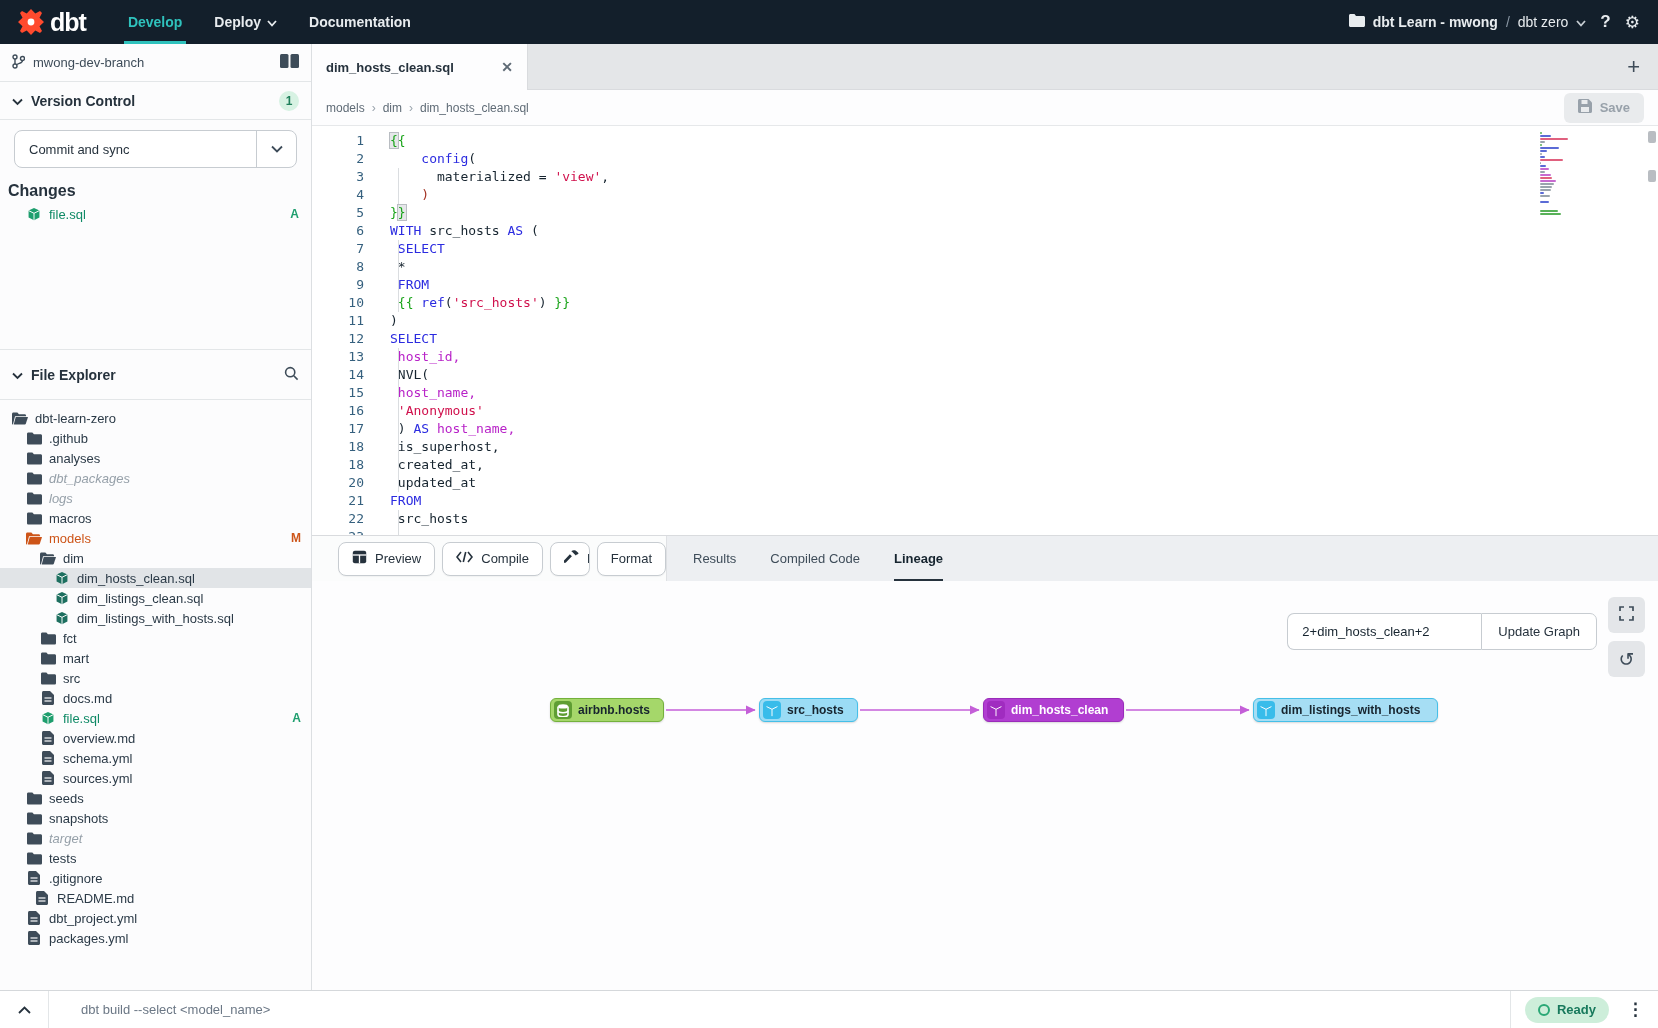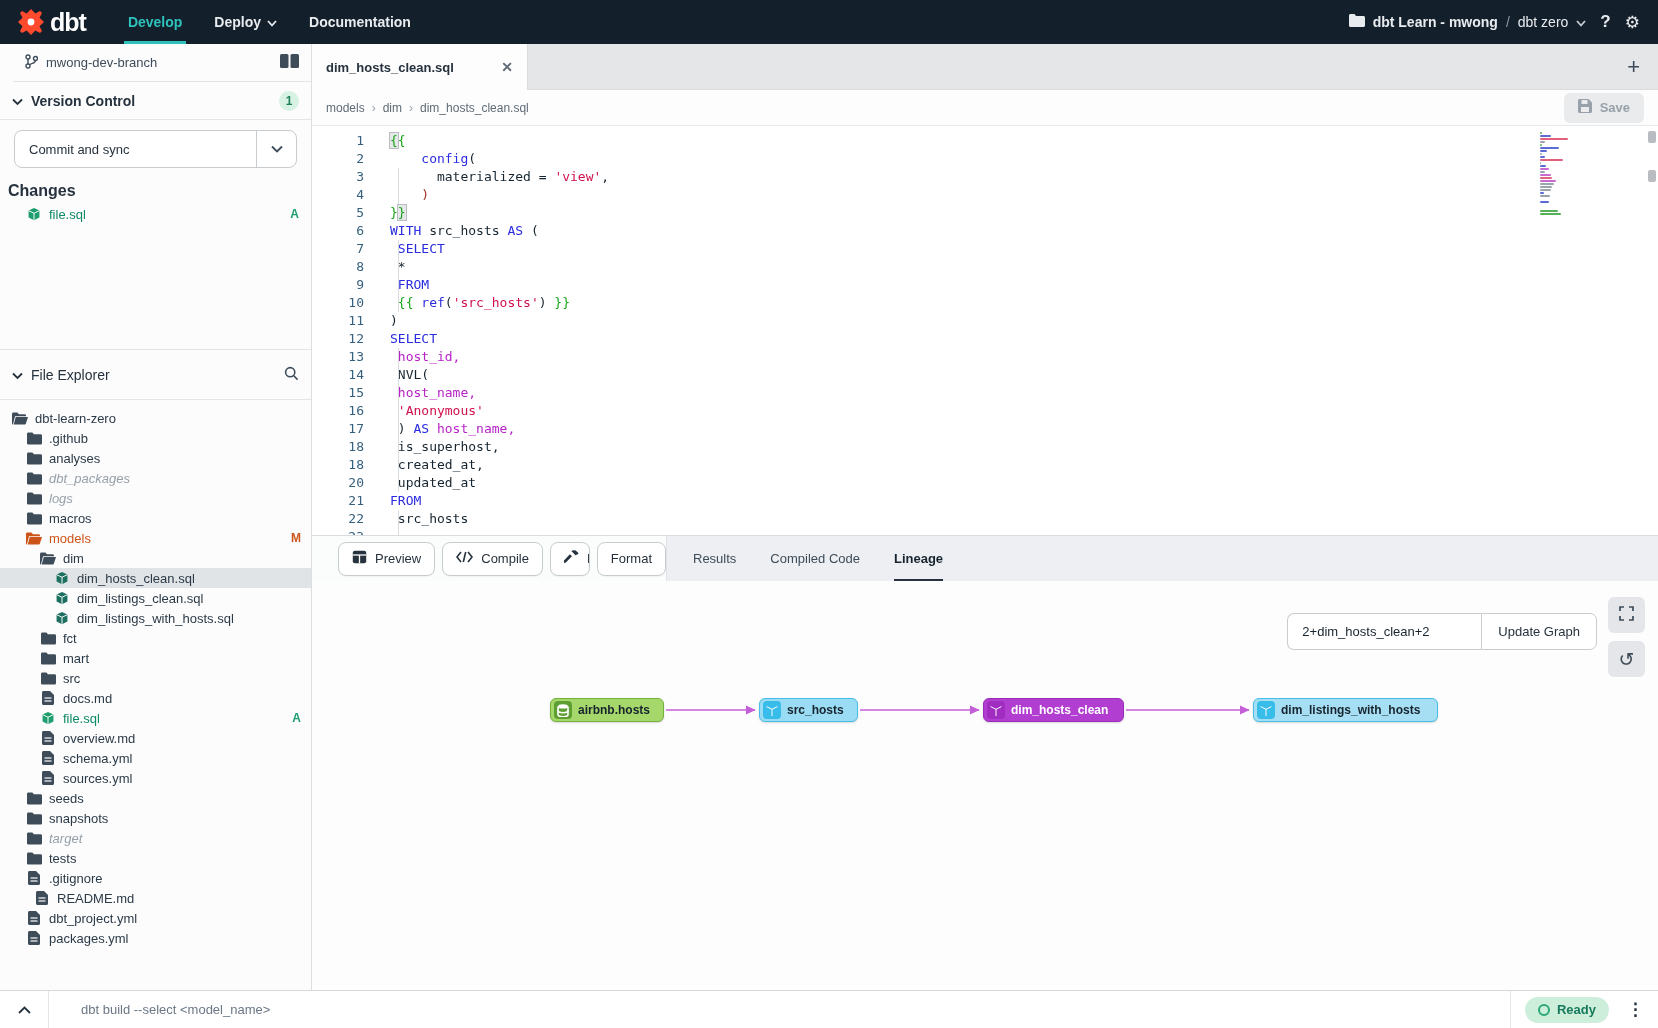--- a/index.html
+++ b/index.html
@@ -19,36 +19,36 @@
   .proj { display:flex; align-items:center; gap:8px; font-size:14px; }
   .proj b { font-weight:bold; }
   .proj .slash { color:#8b98a5; }
   .iconbtn { background:none; border:none; color:#e8ecef; font-size:17px; cursor:pointer; display:flex; align-items:center; }
 
   
   .workspace { flex:1; display:flex; min-height:0; }
 
   
   .sidebar { width:312px; flex:0 0 312px; background:#fcfcfd; border-right:1px solid #dcdfe2; display:flex; flex-direction:column; font-size:13px; }
-  .srow { display:flex; align-items:center; height:38px; padding:0 12px; border-bottom:1px solid #e3e6e8;margin-left:13px; }
+  .srow { display:flex; align-items:center; height:38px; padding:0 12px; border-bottom:1px solid #e3e6e8; }
   .branch-name { margin-left:8px; color:#3e4c59; }
   .srow .right { margin-left:auto; }
   .sec-head { display:flex; align-items:center; height:38px; padding:0 12px; border-bottom:1px solid #e3e6e8; font-weight:bold; color:#26323d; font-size:14px; gap:8px; }
   .badge-count { margin-left:auto; width:20px; height:20px; border-radius:50%; background:#d7f2e3; color:#1e7e5a;
     font-size:12px; font-weight:bold; display:flex; align-items:center; justify-content:center; }
   .commit-wrap { padding:10px 14px 0 14px; }
   .commit-btn { width:100%; height:38px; background:#fff; border:1px solid #c7ccd1; border-radius:8px;
     display:flex; align-items:stretch; cursor:pointer; overflow:hidden; }
   .commit-btn .lbl { flex:1; display:flex; align-items:center; padding-left:14px; font-size:13px; color:#26323d; }
   .commit-btn .caret { width:40px; border-left:1px solid #c7ccd1; display:flex; align-items:center; justify-content:center; color:#3e4c59; }
   .changes-label { padding:14px 0 4px 8px; font-size:16px; font-weight:bold; color:#26323d; }
   .change-row { display:flex; align-items:center; height:20px; padding:0 12px 0 26px; gap:7px; color:#0f8a66; }
   .change-row .tbadge { margin-left:auto; }
   .fe-spacer { height:126px; border-bottom:1px solid #e3e6e8; }
-  .fe-head { display:flex; align-items:center; height:50px; padding:0 12px; border-bottom:1px solid #e3e6e8; font-weight:normal; color:#26323d; font-size:14px; gap:8px; }
+  .fe-head { display:flex; align-items:center; height:50px; padding:0 12px; border-bottom:1px solid #e3e6e8; font-weight:bold; color:#26323d; font-size:14px; gap:8px; }
   .fe-head .right { margin-left:auto; color:#3e4c59; }
   .tree { padding-top:8px; overflow:hidden; flex:1; }
   .trow { display:flex; align-items:center; height:20px; gap:7px; padding-right:10px; cursor:pointer; color:#2b3a47; }
   .trow.sel { background:#e1e4e7; }
   .trow.muted .tlabel { color:#96a0a9; font-style:italic; }
   .trow.ac-orange .tlabel { color:#cd5418; }
   .trow.ac-orange .ticon { color:#cd5418 !important; }
   .trow.ac-green .tlabel { color:#0f8a66; }
   .tlabel { white-space:nowrap; }
   .tbadge { margin-left:auto; font-size:12px; font-weight:bold; }

